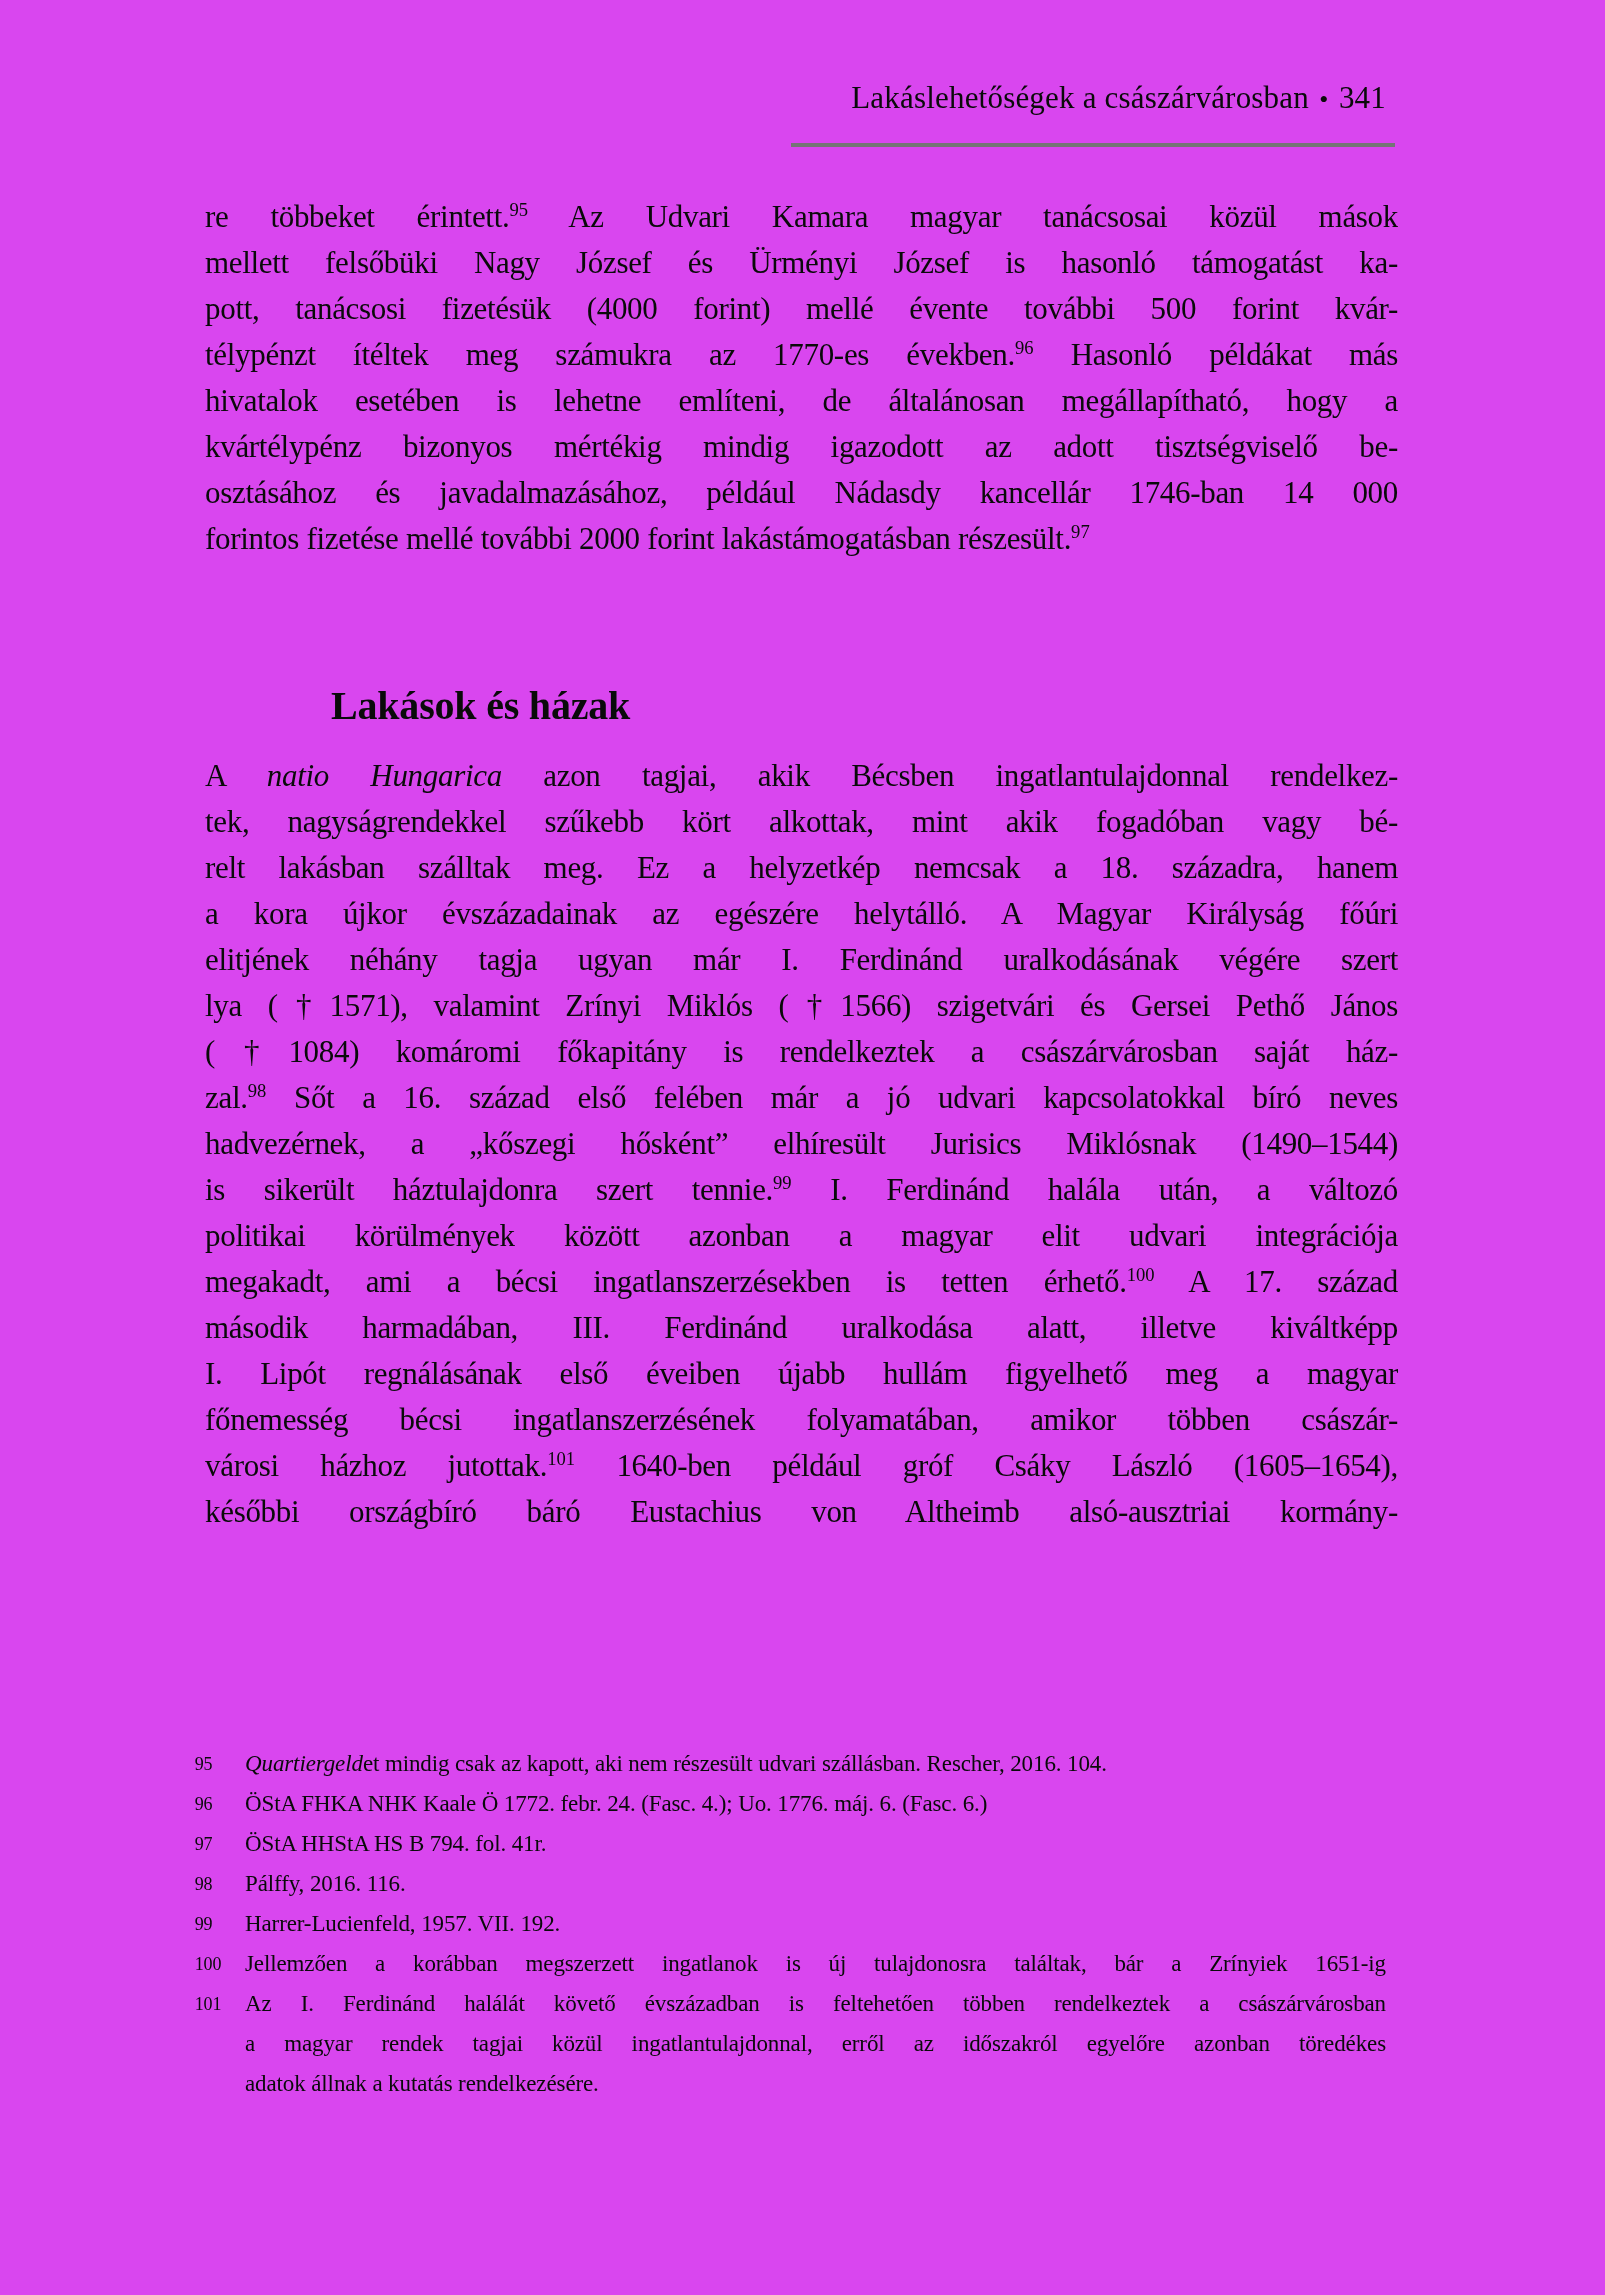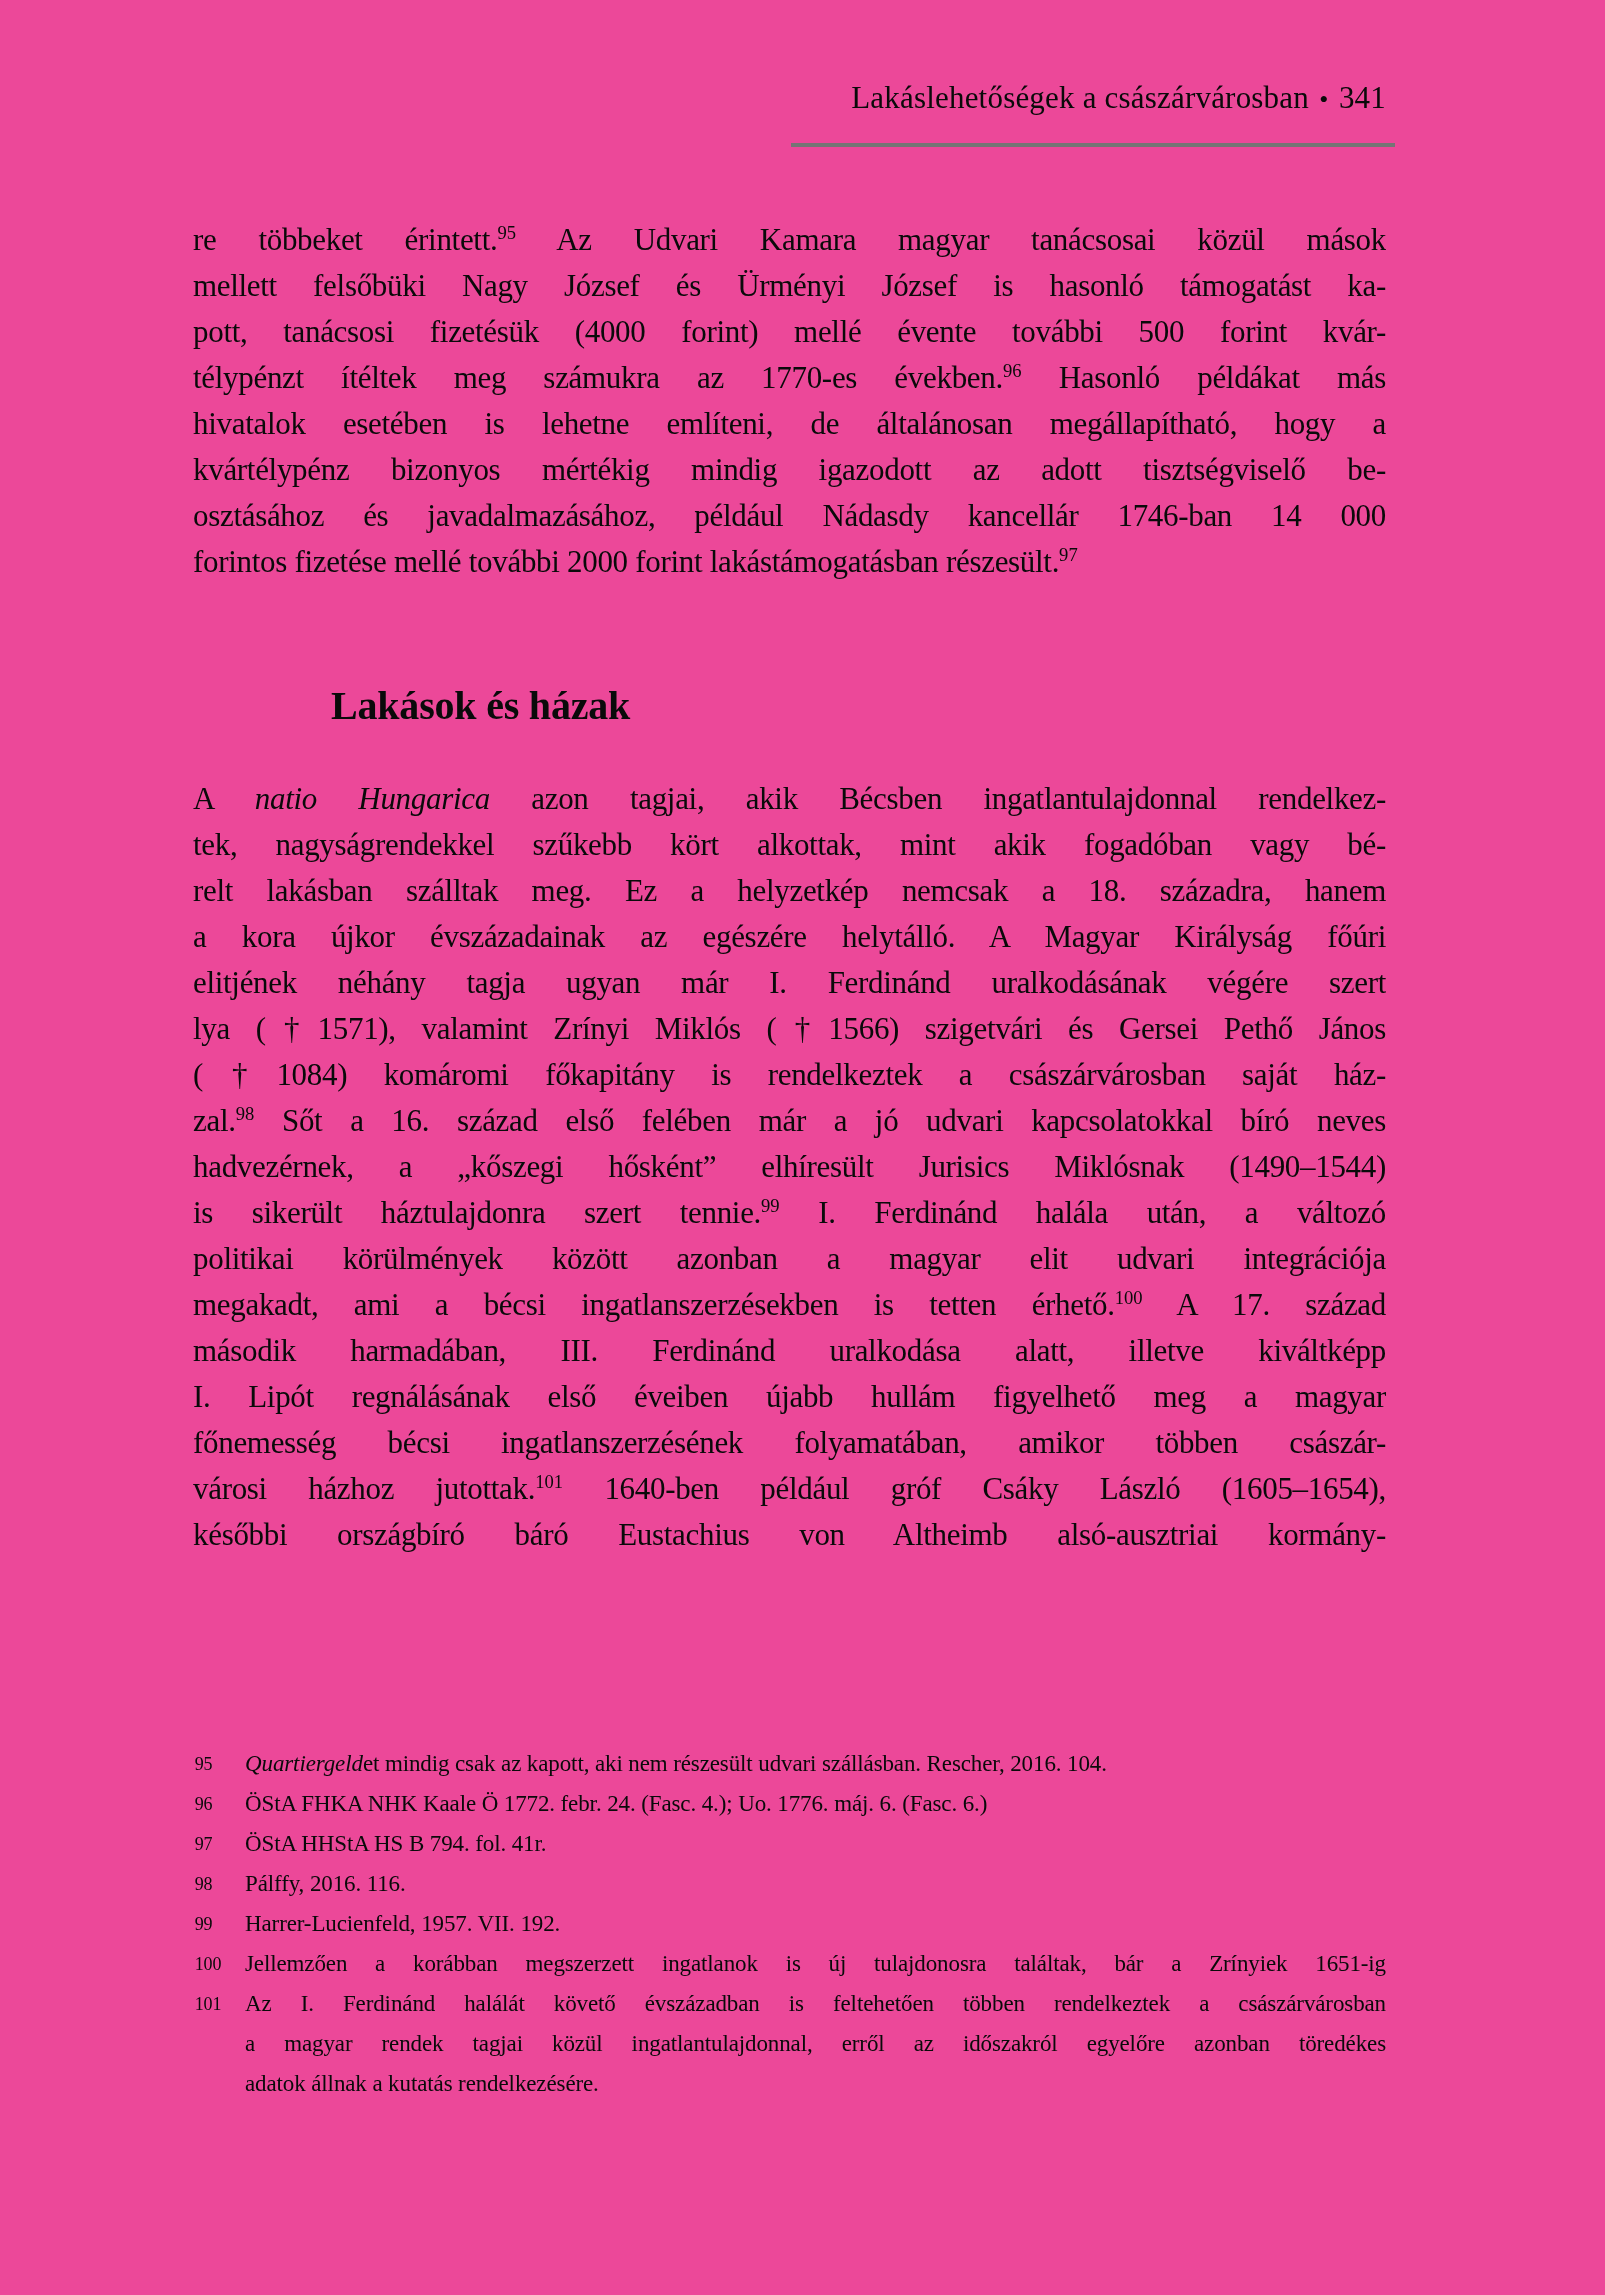--- a/index.html
+++ b/index.html
@@ -1,21 +1,21 @@
 <!DOCTYPE html>
 <html lang="hu" style="font-size:13.8px"><head>
 <meta charset="utf-8">
 <style>
   * { margin: 0; padding: 0; box-sizing: border-box; }
   html, body { background: #ffffff; }
   .page {
     position: relative;
     width: 1605px;
     height: 2295px;
-    background: #ec4899;
+    background: #d946ef;
     color: #0a0a0a;
     font-family: "Liberation Serif", "DejaVu Serif", serif;
     overflow: hidden;
   }
   .textblock {
     position: absolute;
     left: 193px;
     top: 0;
     width: 1193px;
     height: 100%;
@@ -35,26 +35,25 @@
   .head-rule {
     position: absolute;
     top: 143px;
     left: 598px;
     width: 604px;
     height: 4.3px;
     background: #757575;
   }
   .para {
     position: absolute;
-    left: 0;
+    left: 12px;
     width: 100%;
     font-size: 31px;
     line-height: 46px;
     letter-spacing: -0.01em;
-    margin-top: 23px;
   }
   .p1 { top: 194px; }
   .p2 { top: 753px; }
   .line { white-space: nowrap; overflow: hidden; }
   .just { text-align: justify; text-align-last: justify; text-justify: inter-word; }
   .it { font-style: italic; }
   .sup {
     font-size: 60%;
     vertical-align: super;
     line-height: 0;

